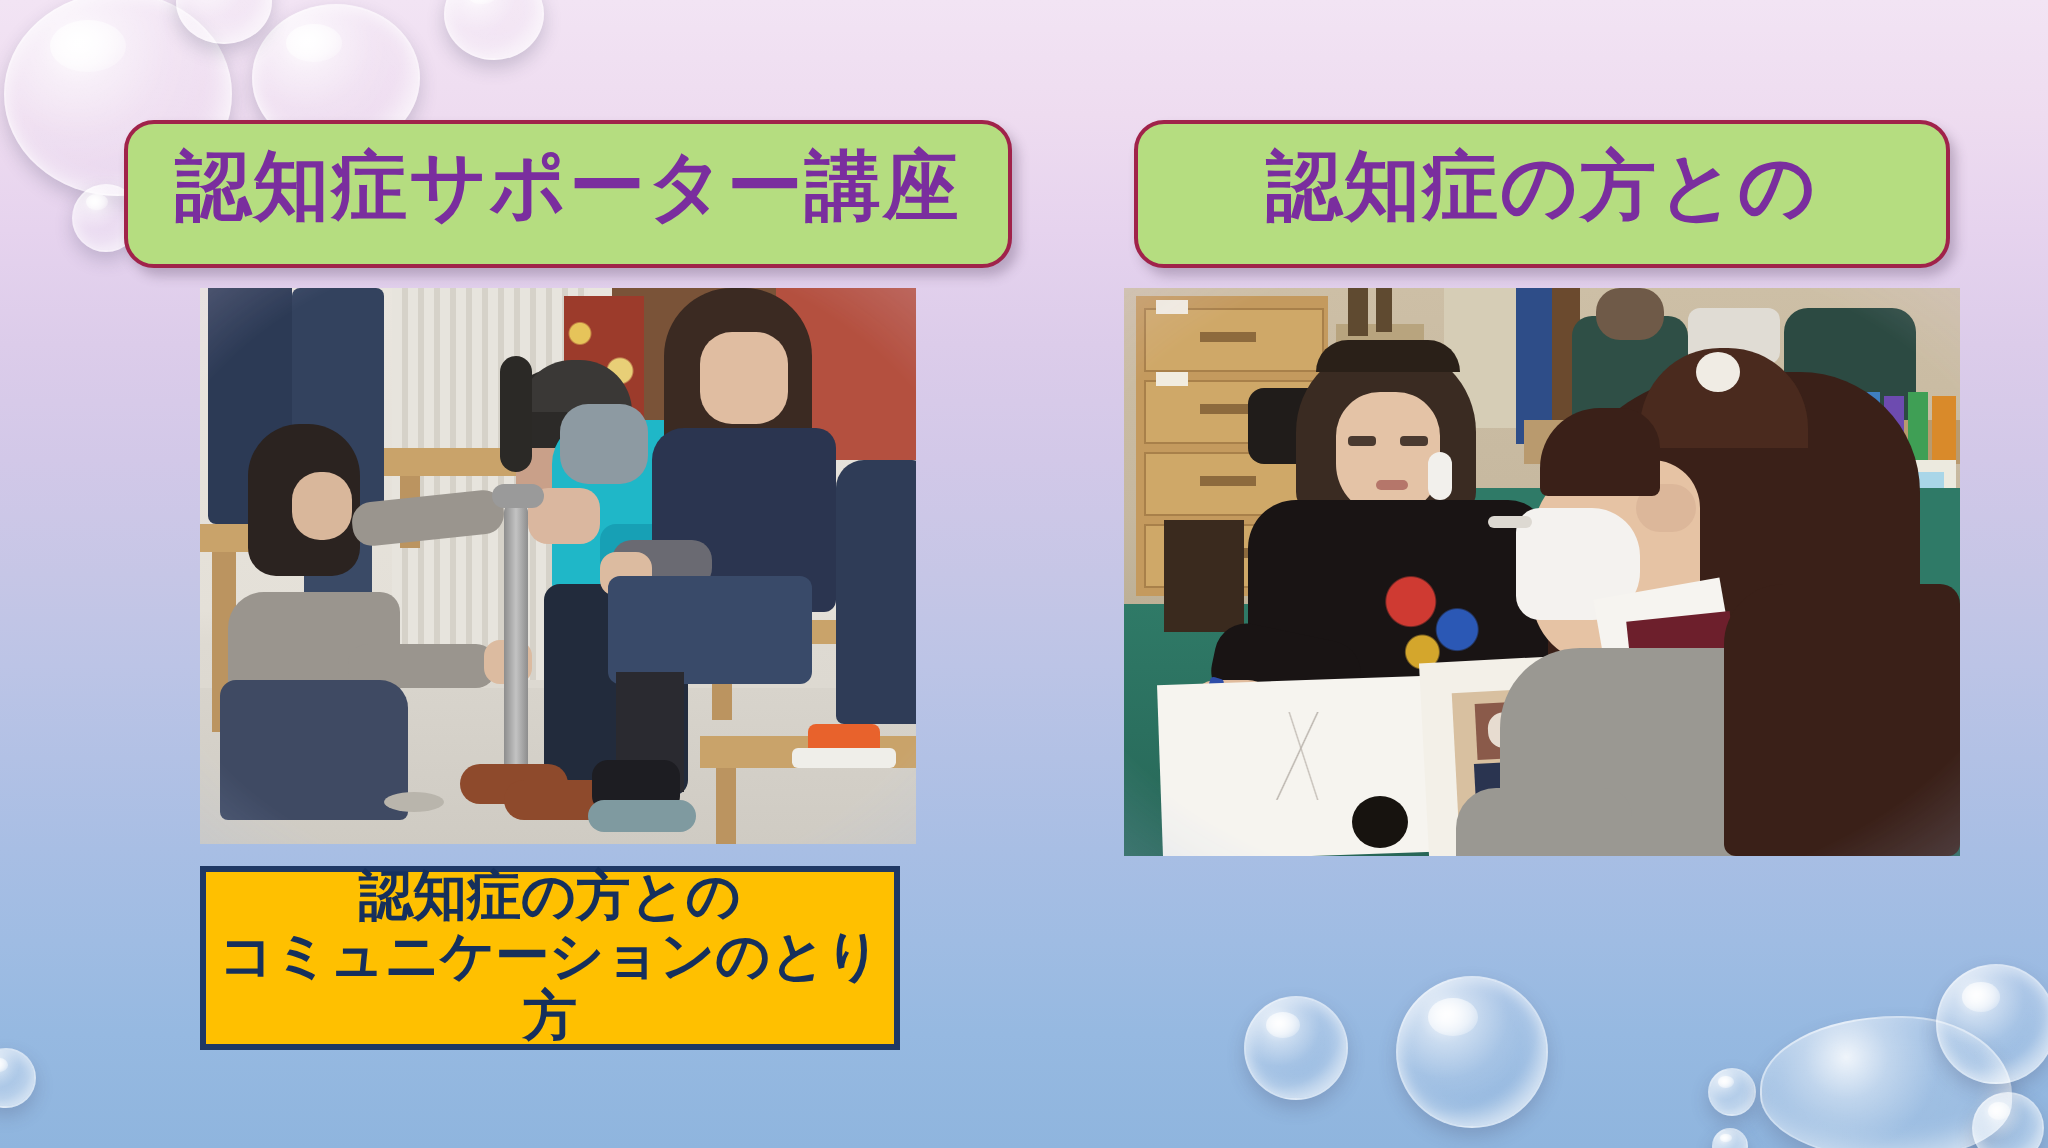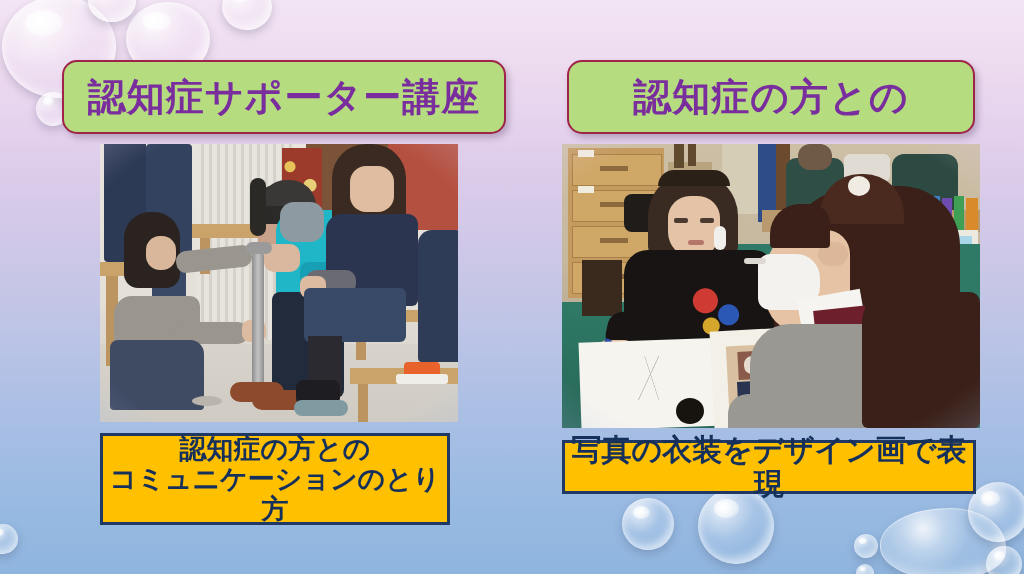--- a/index.html
+++ b/index.html
@@ -88,20 +88,21 @@
     align-items: center;
     justify-content: center;
   }
   .title-text {
     color: #7a2e9e;
     font-weight: bold;
     font-size: 38px;
     letter-spacing: 1px;
     line-height: 1;
     white-space: nowrap;
+    font-family: Liberation Mono, monospace;
   }
 
   
   .photo-wrap {
     position: absolute;
     overflow: hidden;
   }
   .photo {
     position: absolute;
     inset: 0;
@@ -346,17 +347,14 @@
 
         <div class="rect" style="left:238px;top:150px;width:64px;height:44px;background:#f6f4f0;transform:rotate(-10deg);"></div>
         <div class="rect" style="left:254px;top:164px;width:52px;height:58px;background:#6d1f2c;transform:rotate(-6deg);"></div>
         <div class="rect" style="left:188px;top:180px;width:140px;height:104px;background:#9a9892;border-radius:40px 14px 6px 6px;"></div>
         <div class="rect" style="left:300px;top:148px;width:118px;height:136px;background:#3a2018;border-radius:30px 10px 6px 6px;"></div>
         <div class="rect" style="left:166px;top:250px;width:88px;height:34px;background:#9a9892;border-radius:20px 14px 0 0;"></div>
       </div>
     </div>
   </div>
 
-  <div class="caption-box" id="caption-right" style="left:562px; top:440px; width:414px; height:54px;">
-    <span class="caption-text">写真の衣装をデザイン画で表現</span>
-  </div>
 
 </div>
 
 </body></html>

